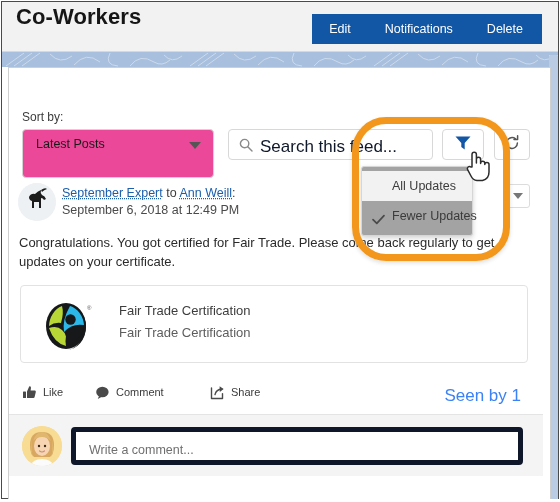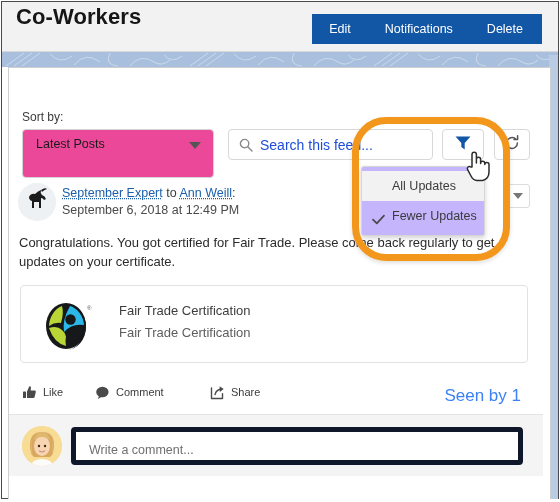--- a/index.html
+++ b/index.html
@@ -134,22 +134,22 @@
     background: #fff;
     cursor: text;
   }
   .search-icon {
     position: absolute;
     left: 10px; top: 8px;
   }
   .search-ph {
     position: absolute;
     left: 31px; top: 7px;
-    font-size: 14px;
-    color: #1d4ed8;
+    font-size: 17px;
+    color: #0f172a;
   }
   .filter-btn {
     position: absolute;
     left: 442px; top: 129px;
     width: 42px; height: 31px;
     border: 1px solid #d8d8d8;
     border-radius: 4px;
     background: #fff;
     cursor: pointer;
   }
@@ -165,22 +165,22 @@
   .icon-center {
     position: absolute;
     left: 50%; top: 50%;
     transform: translate(-50%, -50%);
   }
 
   
   .dropdown {
     position: absolute;
     left: 361px; top: 166px;
-    width: 124px;
-    background: #c4b5fd;
+    width: 112px;
+    background: #a3a3a3;
     border: 1px solid #d6d6d6;
     border-radius: 3px;
     box-shadow: 0 2px 5px rgba(0,0,0,0.18);
     z-index: 30;
     padding: 4px 0;
   }
   .dd-item {
     position: relative;
     height: 30px;
     line-height: 30px;

